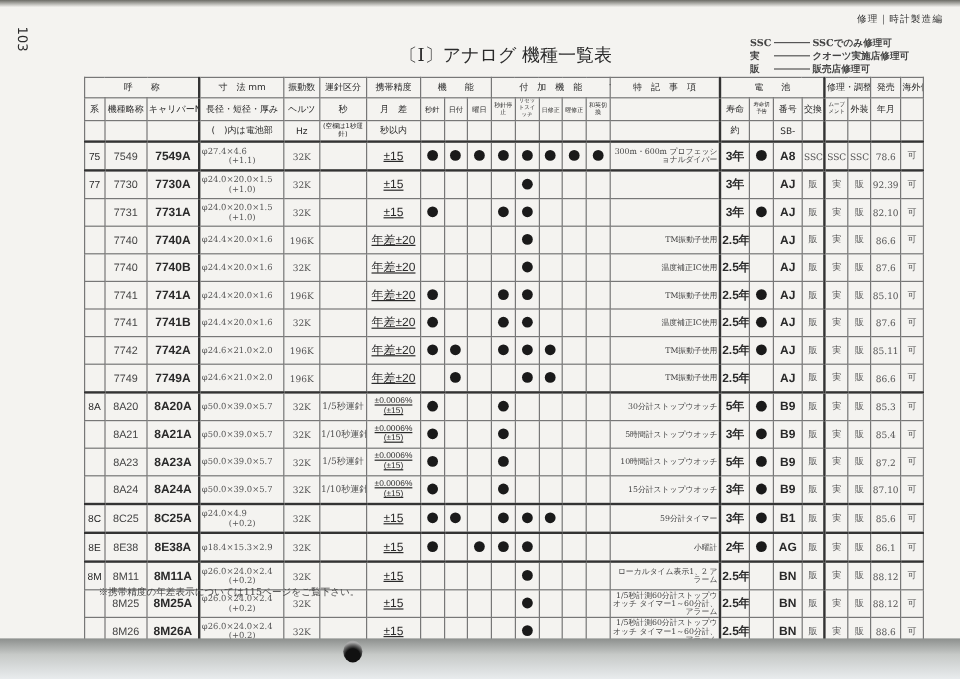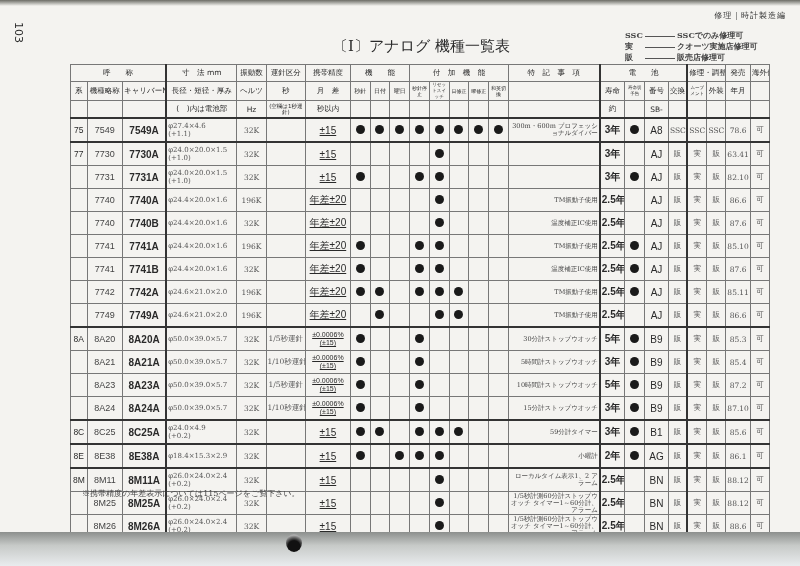--- a/index.html
+++ b/index.html
@@ -16,27 +16,27 @@
   .legend .dash{display:inline-block;width:30px;border-top:1px solid #555;vertical-align:middle;margin:0 2px;}
   table{position:absolute;left:70px;top:64px;border-collapse:collapse;table-layout:fixed;width:700px;font-size:8px;}
   td{border:1px solid #777;height:22px;padding:0 1px;text-align:center;vertical-align:middle;overflow:hidden;white-space:nowrap;}
   tr.h td{height:16px;font-family:"DejaVu Sans",sans-serif;font-size:7.5px;background:#f4f3f0;}
   tr.grp td{border-top:2px solid #333;}
   .thick-l{border-left:2px solid #333;}
   .model{font-family:"Liberation Sans",sans-serif;font-size:10px;font-weight:bold;}
   .code{font-family:Liberation Sans, sans-serif;font-size:9px;color:#444;}
   .sys{font-family:"Liberation Sans",sans-serif;font-size:8.5px;}
   .dim{font-size:7px;color:#555;line-height:8px;text-align:left;}
-  .dim .sub{display:block;text-align:left;}
+  .dim .sub{display:block;text-align:center;}
   .acc{font-family:"Liberation Sans",sans-serif;font-size:10px;text-decoration:underline;}
   .acc.small{font-size:7px;line-height:8px;}
   .dot{display:inline-block;width:9px;height:9px;border-radius:50%;background:#1a1a1a;}
   .note{font-size:6.5px;color:#444;text-align:right;white-space:normal;line-height:7px;}
   .life{font-family:"Liberation Sans",sans-serif;font-size:10px;font-weight:bold;}
-  .bat{font-family:"Liberation Sans",sans-serif;font-size:10px;font-weight:normal;}
+  .bat{font-family:"Liberation Sans",sans-serif;font-size:10px;font-weight:bold;}
   .svc{font-size:7.5px;color:#555;}
   .footnote{position:absolute;left:82px;top:488px;font-size:8px;color:#444;}
 </style>
 </head>
 <body>
 
 <div class="topshadow"></div>
 <div class="pageno">103</div>
 <div class="sidehdr">修理｜時計製造編</div>
 <div class="title">〔I〕アナログ 機種一覧表</div>
@@ -186,21 +186,21 @@
         <td></td>
         <td></td>
         <td></td>
         <td class="note"></td>
         <td class="life thick-l">3年</td>
         <td></td>
         <td class="bat">AJ</td>
         <td class="svc">販</td>
         <td class="svc thick-l">実</td>
         <td class="svc">販</td>
-        <td class="svc">63.41</td>
+        <td class="svc">92.39</td>
         <td class="svc">可</td>
       </tr>
       <tr>
         <td class="sys"></td>
         <td class="code">7731</td>
         <td class="model">7731A</td>
         <td class="dim thick-l"><span>φ24.0×20.0×1.5</span><span class="sub">(+1.0)</span></td>
         <td class="svc">32K</td>
         <td class="svc"></td>
         <td class="acc">

